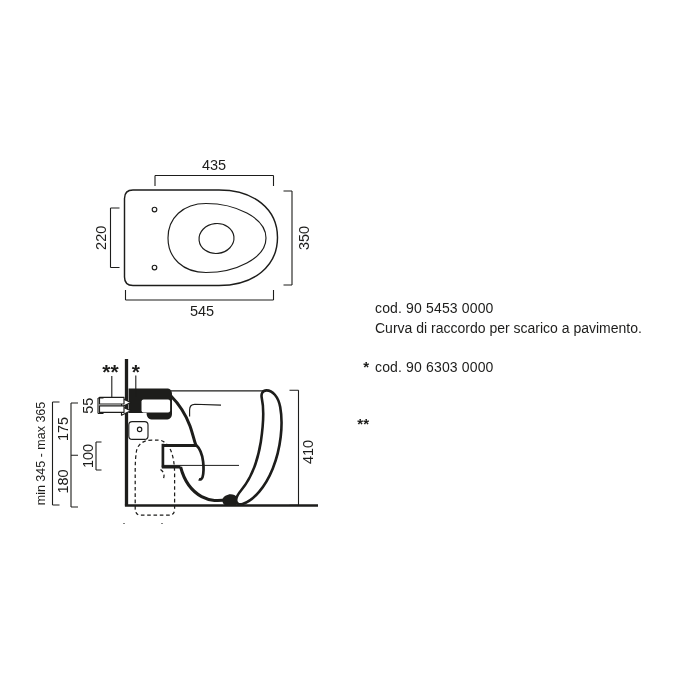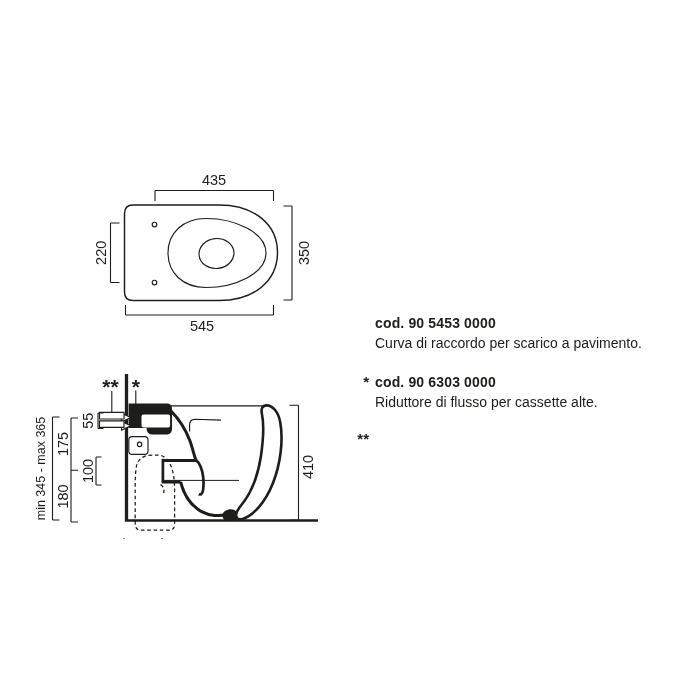--- a/index.html
+++ b/index.html
@@ -1,18 +1,18 @@
 <!DOCTYPE html>
 <html style="--ink: #1d1d1b; --bg: #ffffff;"><head>
 <meta charset="utf-8">
 <style>
   :root{ --ink:#1d1d1b; --bg:#ffffff; }
   html,body{ margin:0; padding:0; background:#fff; }
   .canvas{ position:relative; width:700px; height:524px; background:var(--bg);
-           font-family:"Liberation Sans", sans-serif; overflow:hidden;margin-top:15px; }
+           font-family:"Liberation Sans", sans-serif; overflow:hidden; }
   svg.drawing{ position:absolute; left:0; top:0; }
   
   .k{ stroke:var(--ink); fill:none; stroke-linecap:butt; stroke-linejoin:round; }
   .w-dim{ stroke-width:1.1; }
   .w-thin{ stroke-width:1.15; }
   .w-out{ stroke-width:1.45; }
   .w-wall{ stroke-width:3.3; }
   .w-floor{ stroke-width:2.4; }
   .w-thk{ stroke-width:3; }
   .w-thk2{ stroke-width:2.7; }
@@ -21,21 +21,21 @@
   .fill-bg{ fill:var(--bg); }
   text.t{ fill:var(--ink); font-family:"Liberation Sans", sans-serif; }
   .t-dim{ font-size:14.5px; }
   .t-sm{ font-size:12.5px; }
   .t-star{ font-size:21px; font-weight:bold; }
   
   .notes{ position:absolute; left:352px; top:298px; width:345px; color:var(--ink); }
   .note{ position:absolute; left:0; display:flex; font-size:14px; line-height:20px; }
   .note .marker{ width:17px; margin-right:6px; text-align:right;
                  font-weight:bold; font-size:15px; }
-  .note .code{ font-weight:bold; letter-spacing:.15px; white-space:nowrap; }
+  .note .code{ font-weight:normal; letter-spacing:.15px; white-space:nowrap; }
   .note .desc{ white-space:nowrap; }
 </style>
 </head>
 <body>
 
 <div class="canvas">
 
   <svg class="drawing" width="700" height="700" viewBox="0 0 700 700">
 
     <g>
@@ -161,21 +161,20 @@
       <div>
         <div class="code">cod. 90 5453 0000</div>
         <div class="desc">Curva di raccordo per scarico a pavimento.</div>
       </div>
     </div>
 
     <div class="note" style="top:58.5px">
       <span class="marker">*</span>
       <div>
         <div class="code">cod. 90 6303 0000</div>
-        <div class="desc">Riduttore di flusso per cassette alte.</div>
       </div>
     </div>
 
     <div class="note" style="top:116px">
       <span class="marker">**</span>
       <div>
       </div>
     </div>
 
   </div>

